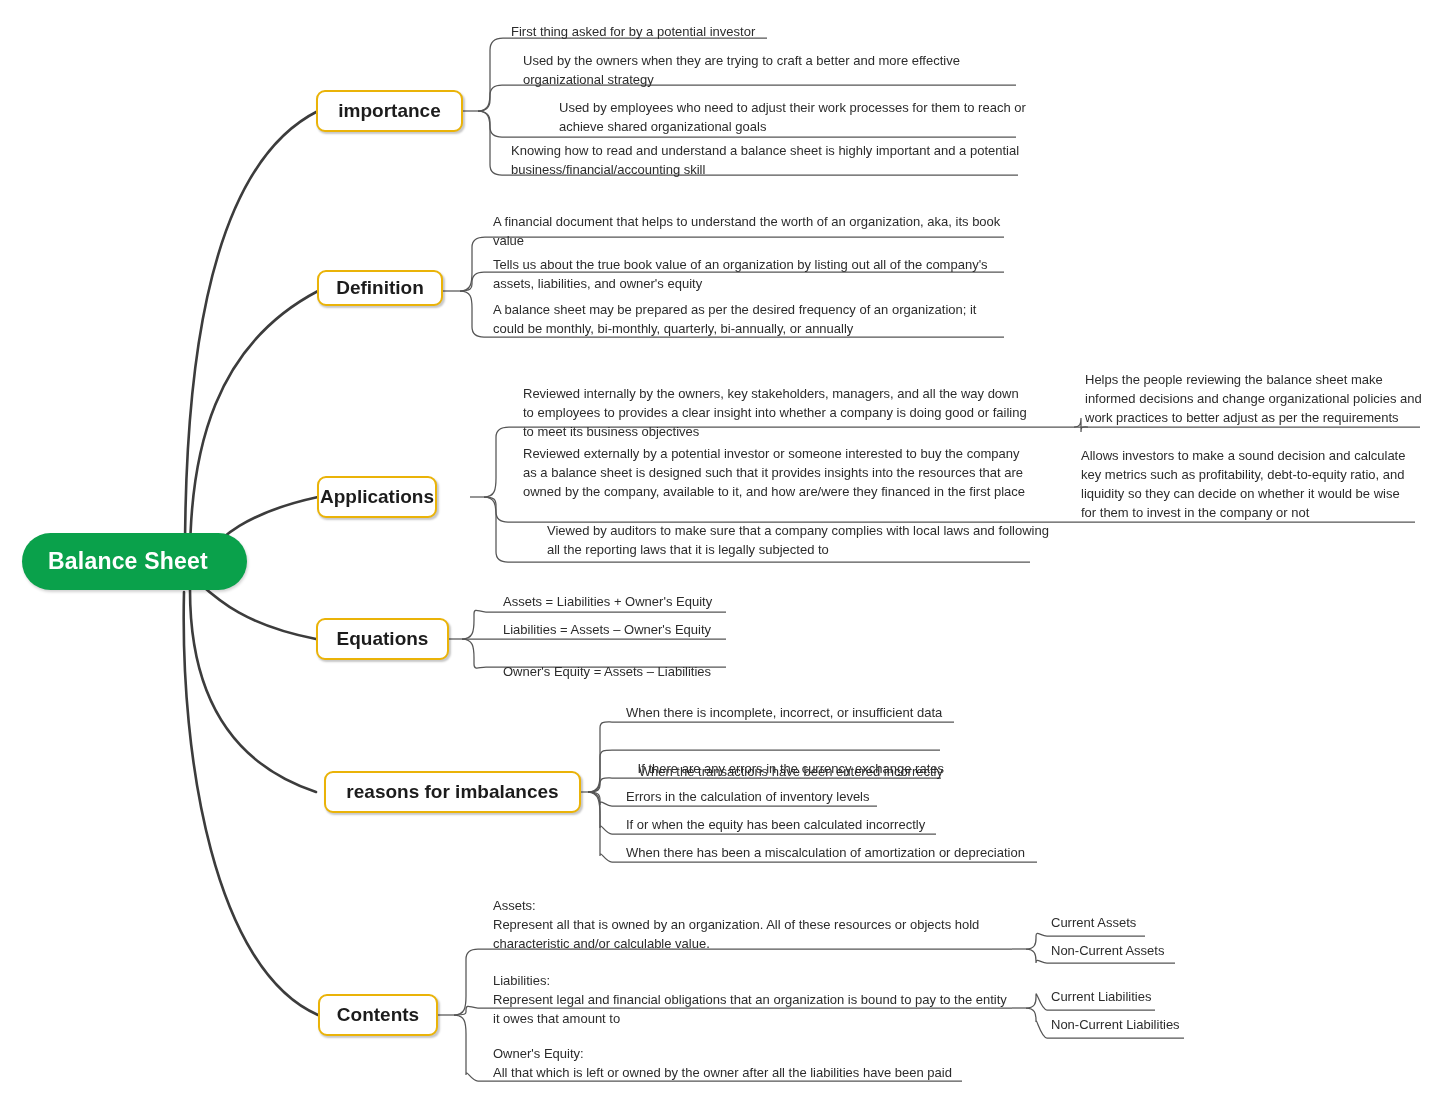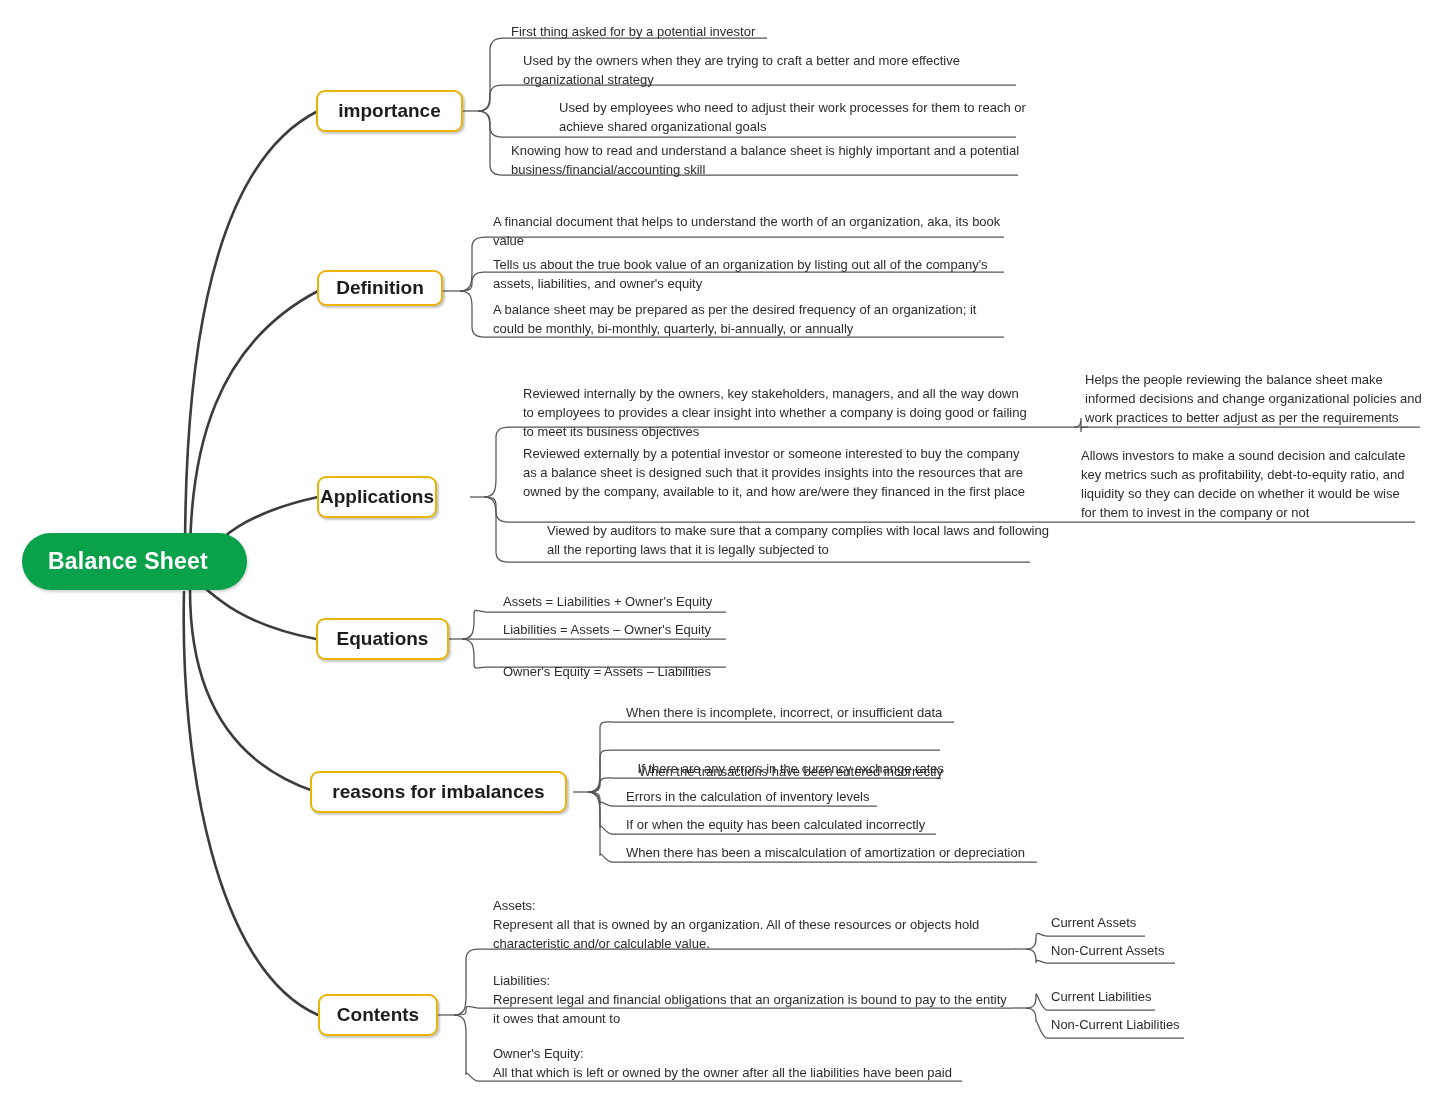--- a/index.html
+++ b/index.html
@@ -179,21 +179,21 @@
   <div class="leaf" style="left:1082px; top:370px; width:340px;">Helps the people reviewing the balance sheet make informed decisions and change organizational policies and work practices to better adjust as per the requirements</div>
   <div class="leaf" style="left:1078px; top:446px; width:338px;">Allows investors to make a sound decision and calculate key metrics such as profitability, debt-to-equity ratio, and liquidity so they can decide on whether it would be wise for them to invest in the company or not</div>
 
   <div class="branch-node" style="left:316px; top:618px; width:133px; height:42px;">
     <span>Equations</span>
   </div>
   <div class="leaf" style="left:500px; top:592px; width:228px;">Assets = Liabilities + Owner's Equity</div>
   <div class="leaf" style="left:500px; top:620px; width:228px;">Liabilities = Assets – Owner's Equity</div>
   <div class="leaf" style="left:500px; top:648px; width:228px;margin-top:14px;">Owner's Equity = Assets – Liabilities</div>
 
-  <div class="branch-node" style="left:310px; top:771px; width:257px; height:42px;">
+  <div class="branch-node" style="left:324px; top:771px; width:257px; height:42px;">
     <span>reasons for imbalances</span>
   </div>
   <div class="leaf" style="left:623px; top:703px; width:334px;">When there is incomplete, incorrect, or insufficient data</div>
   <div class="leaf" style="left:623px; top:762px; width:320px;text-align:right;">When the transactions have been entered incorrectly</div>
   <div class="leaf" style="left:623px; top:759px; width:321px;text-align:right;">If there are any errors in the currency exchange rates</div>
   <div class="leaf" style="left:623px; top:787px; width:257px;">Errors in the calculation of inventory levels</div>
   <div class="leaf" style="left:623px; top:815px; width:316px;">If or when the equity has been calculated incorrectly</div>
   <div class="leaf" style="left:623px; top:843px; width:417px;">When there has been a miscalculation of amortization or depreciation</div>
 
   <div class="branch-node" style="left:318px; top:994px; width:120px; height:42px;">

